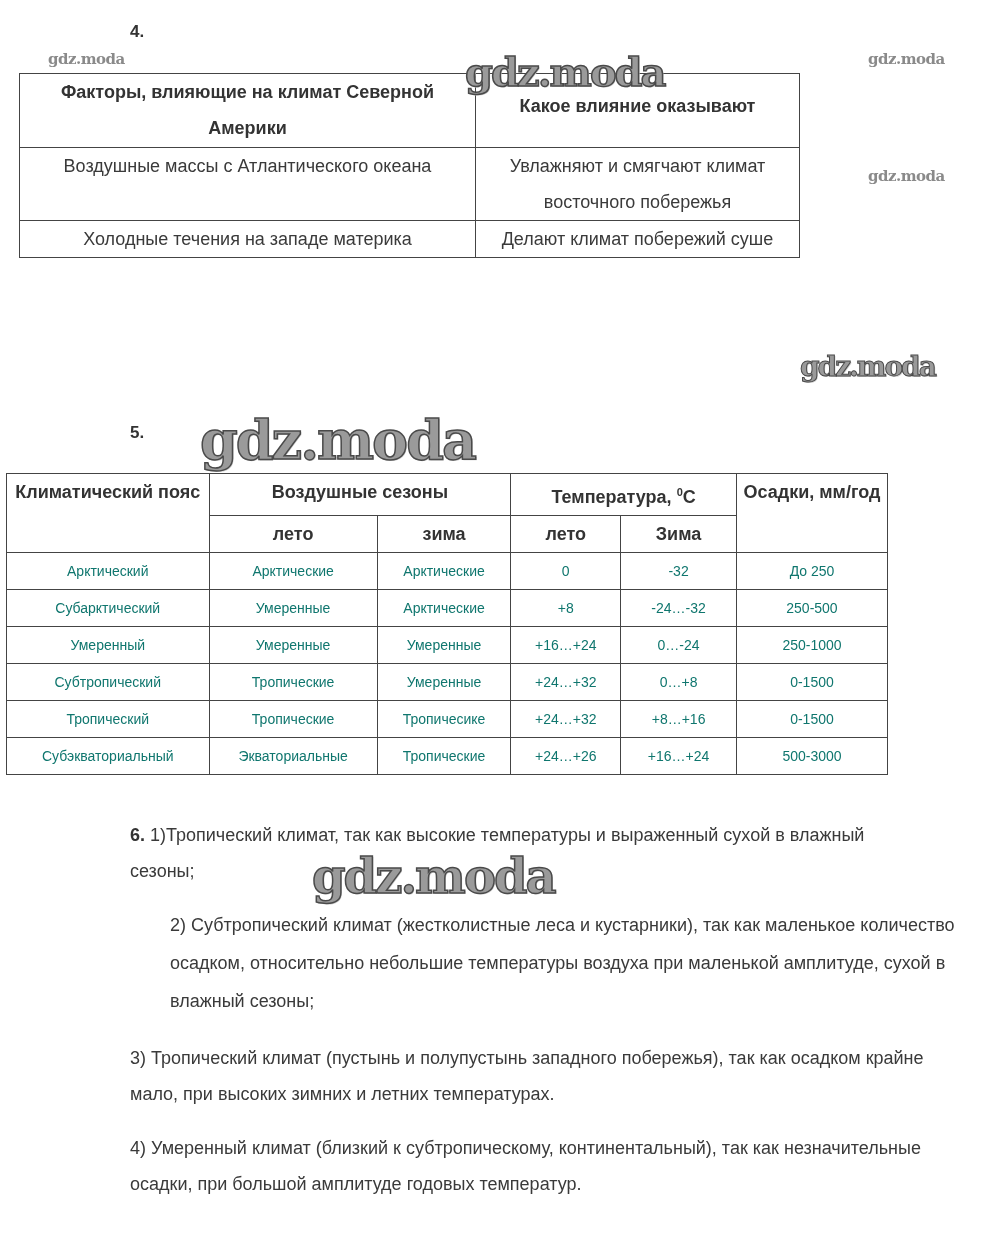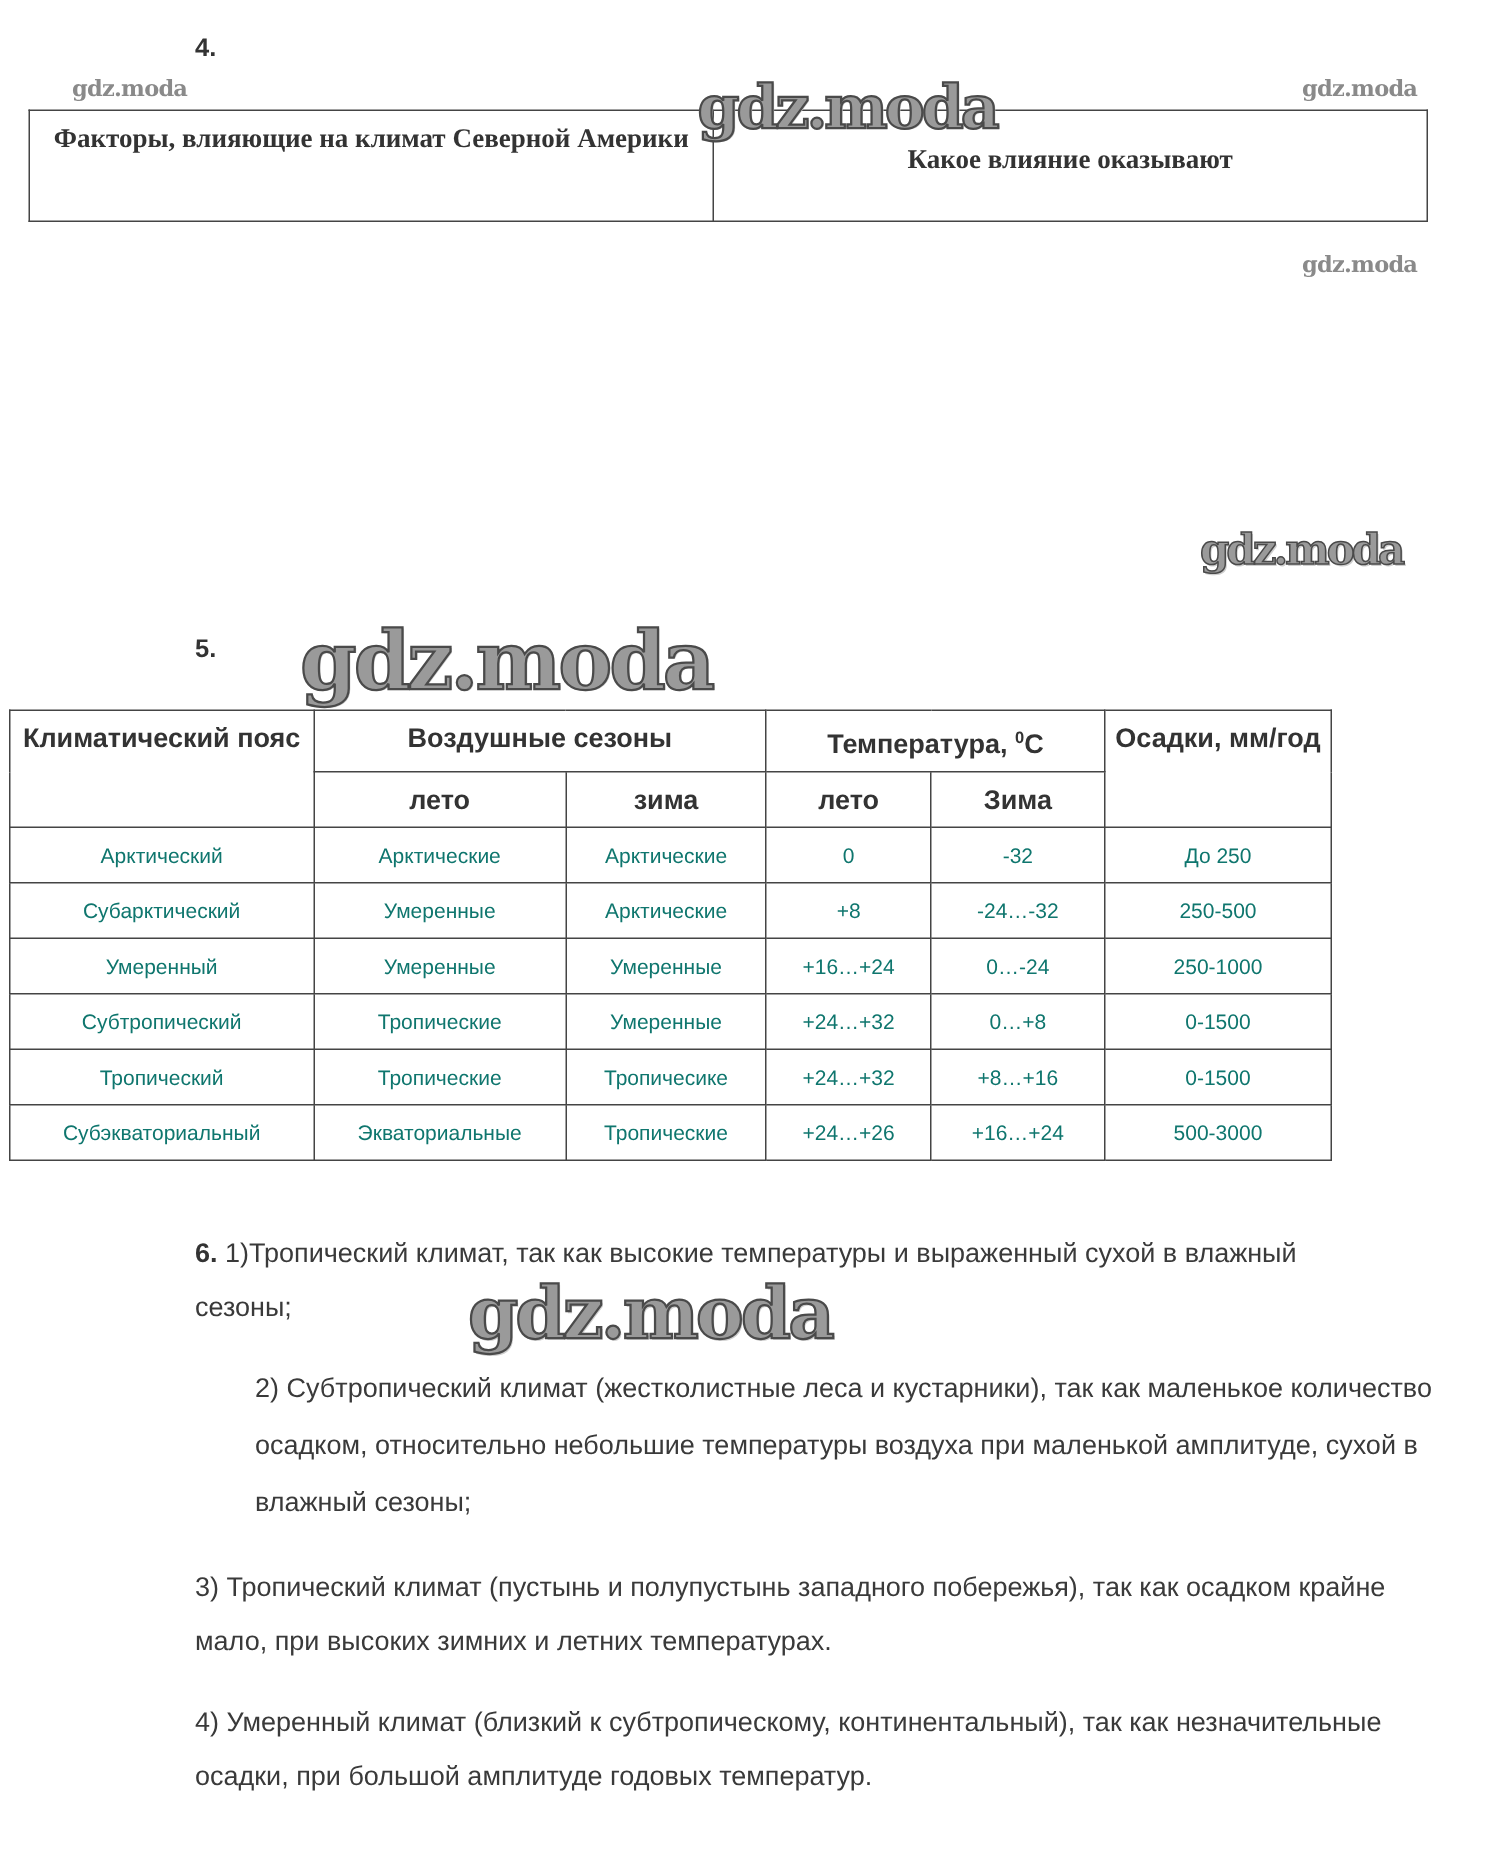--- a/index.html
+++ b/index.html
@@ -13,21 +13,21 @@
       font-size: 15px; color: #8a8a8a; letter-spacing: -0.5px;
     }
     .wm-big {
       position: absolute; font-family: "DejaVu Serif", serif; font-weight: bold;
       color: #9a9a9a; letter-spacing: -2px;
       -webkit-text-stroke: 1.5px #4a4a4a;
       text-shadow: 1px 1px 0 #cfcfcf;
     }
     table { border-collapse: collapse; position: absolute; }
     td, th { border: 1px solid #444; text-align: center; vertical-align: top; padding: 0; }
-    .t4 { left: 19px; top: 73px; width: 933px; font-family: Liberation Serif, serif; }
+    .t4 { left: 19px; top: 73px; width: 781px; }
     .t4 th { font-weight: bold; font-size: 18px; line-height: 36px; padding-top: 0; }
     .t4 td { font-size: 18px; line-height: 36px; color: #3a3a3a; }
     .t4 .c1 { width: 455px; }
     .t5 { left: 6px; top: 473px; width: 882px; }
     .t5 th { font-weight: bold; font-size: 18px; line-height: 36px; }
     .t5 td { font-size: 14px; line-height: 36px; color: #0f766e; height: 36px; }
     sup { font-size: 11px; }
     .ans {
       position: absolute; left: 130px; width: 800px;
       font-size: 18px; line-height: 36px; color: #3a3a3a;
@@ -39,20 +39,28 @@
 
 <div class="num" style="left:130px; top:22px;">4.</div>
 <div class="wm-small" style="left:48px; top:50px;">gdz.moda</div>
 <div class="wm-small" style="left:868px; top:50px;">gdz.moda</div>
 
 <table class="t4">
   <tbody>
       <tr style="height:74px;">
     <th class="c1">Факторы, влияющие на климат Северной Америки</th>
     <th style="padding-top:14px;">Какое влияние оказывают</th>
+  </tr>
+  <tr style="height:72px;">
+    <td>Воздушные массы с Атлантического океана</td>
+    <td>Увлажняют и смягчают климат восточного побережья</td>
+  </tr>
+  <tr style="height:36px;">
+    <td>Холодные течения на западе материка</td>
+    <td>Делают климат побережий суше</td>
   </tr>
 </tbody>
   </table>
 
 <div class="wm-big" style="left:465px; top:48px; font-size:40px;">gdz.moda</div>
 <div class="wm-small" style="left:868px; top:167px;">gdz.moda</div>
 <div class="wm-big" style="left:800px; top:350px; font-size:28px; -webkit-text-stroke:1px #4a4a4a;">gdz.moda</div>
 
 <div class="num" style="left:130px; top:423px;">5.</div>
 <div class="wm-big" style="left:200px; top:408px; font-size:54px;">gdz.moda</div>

